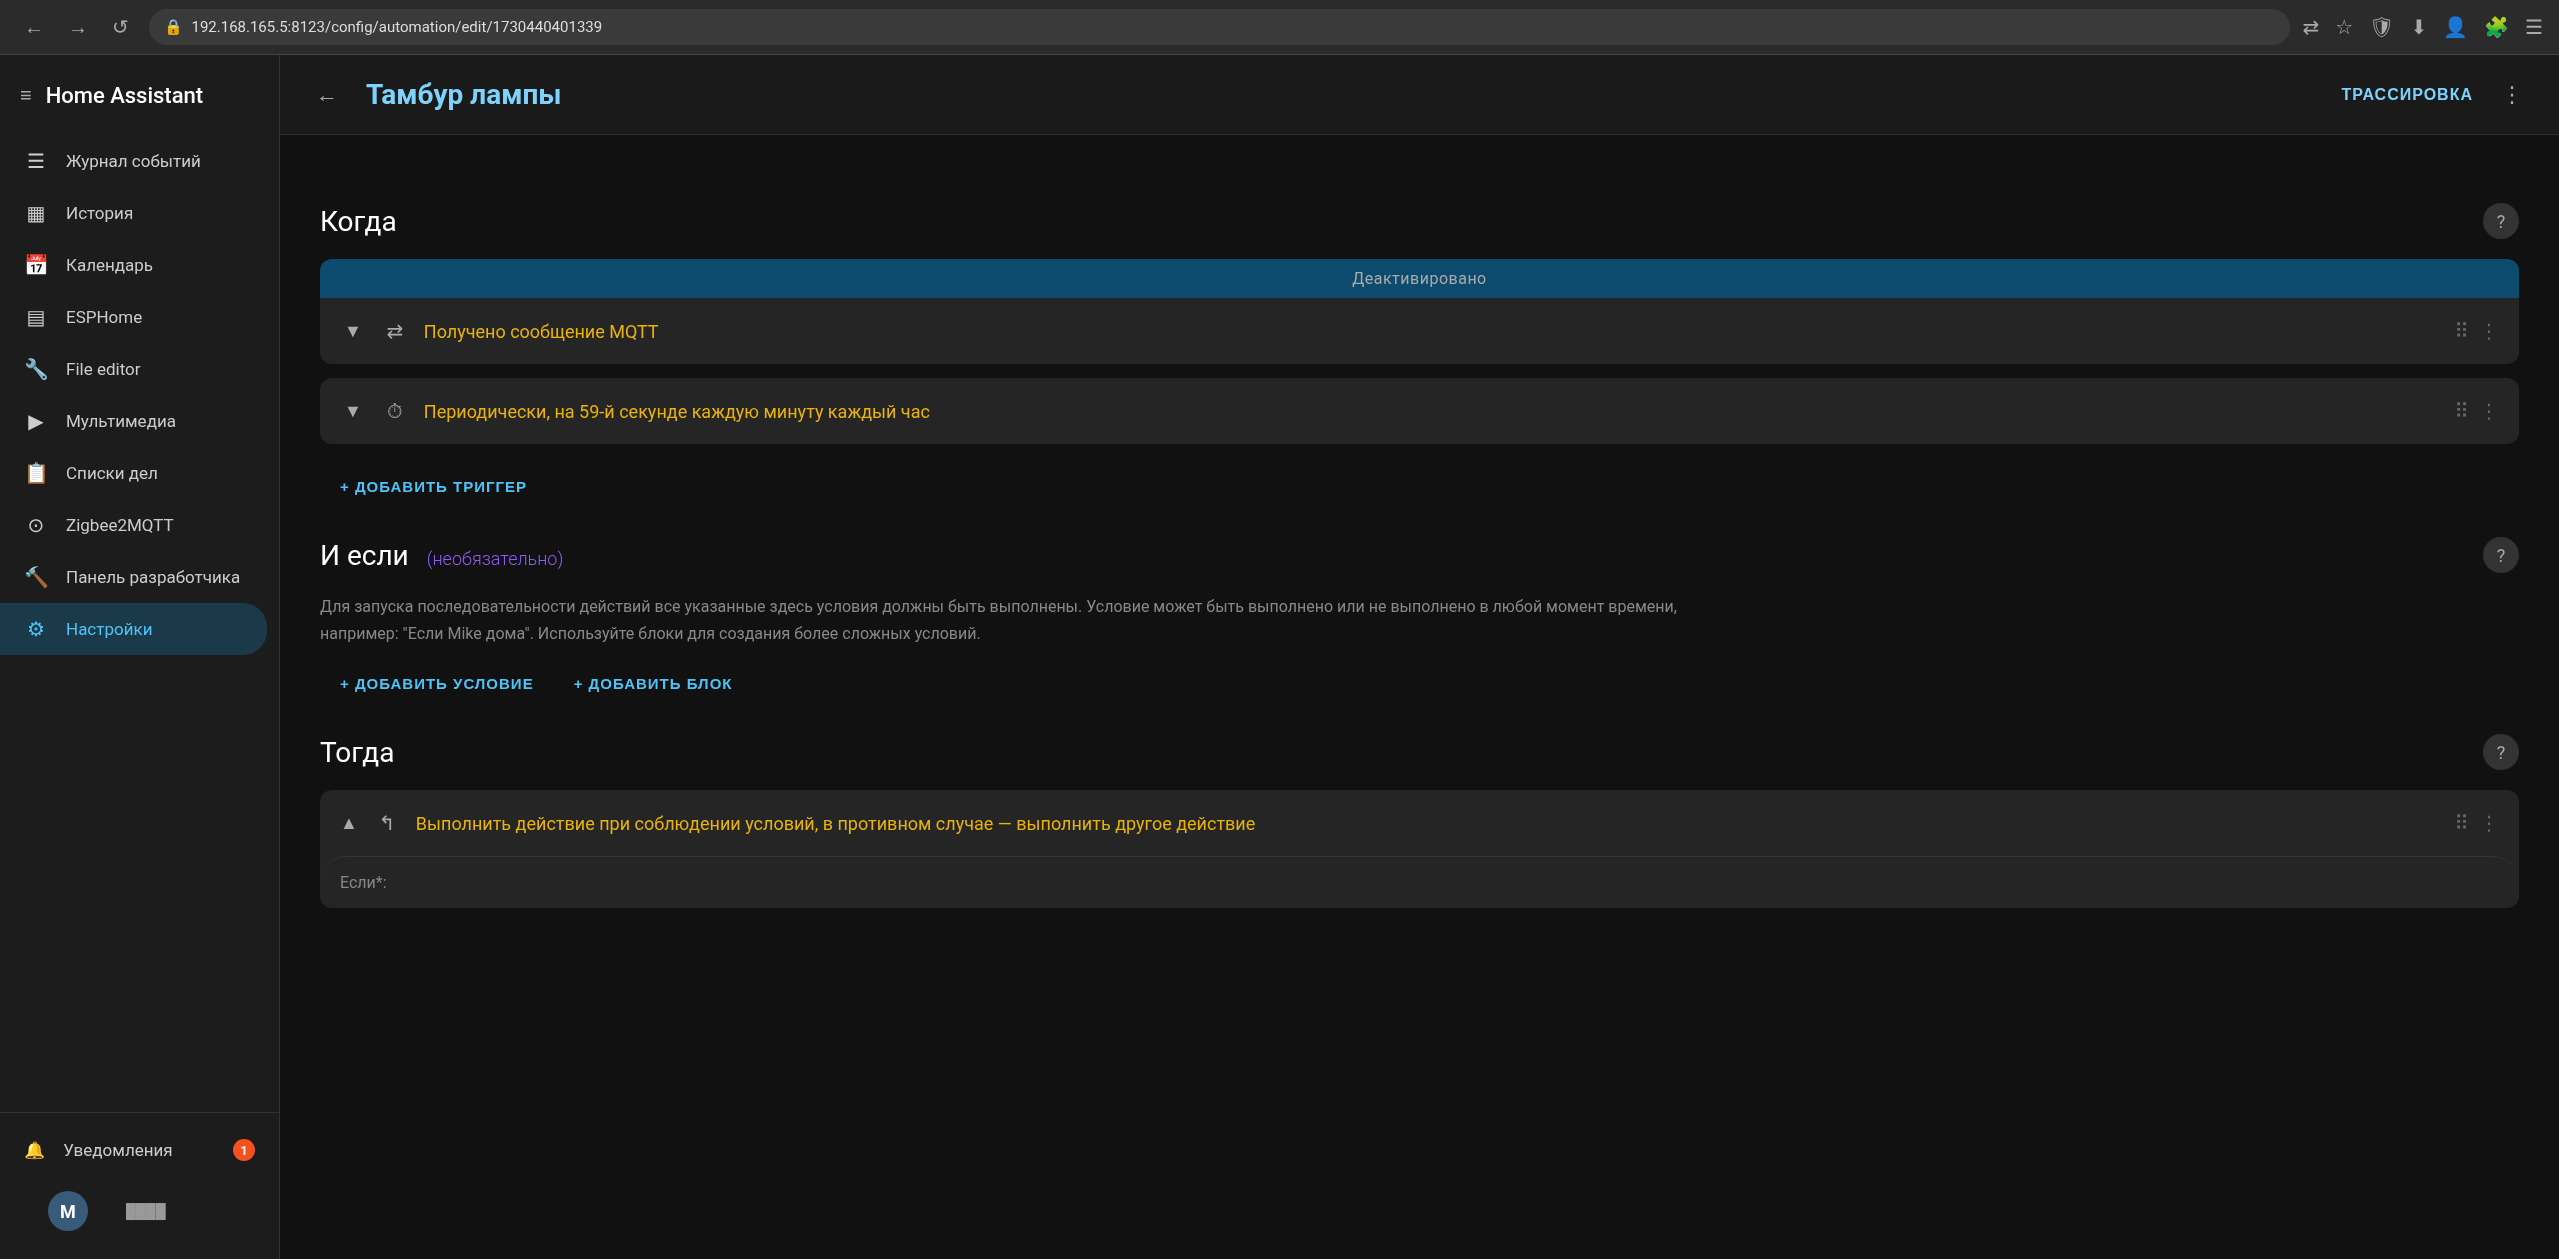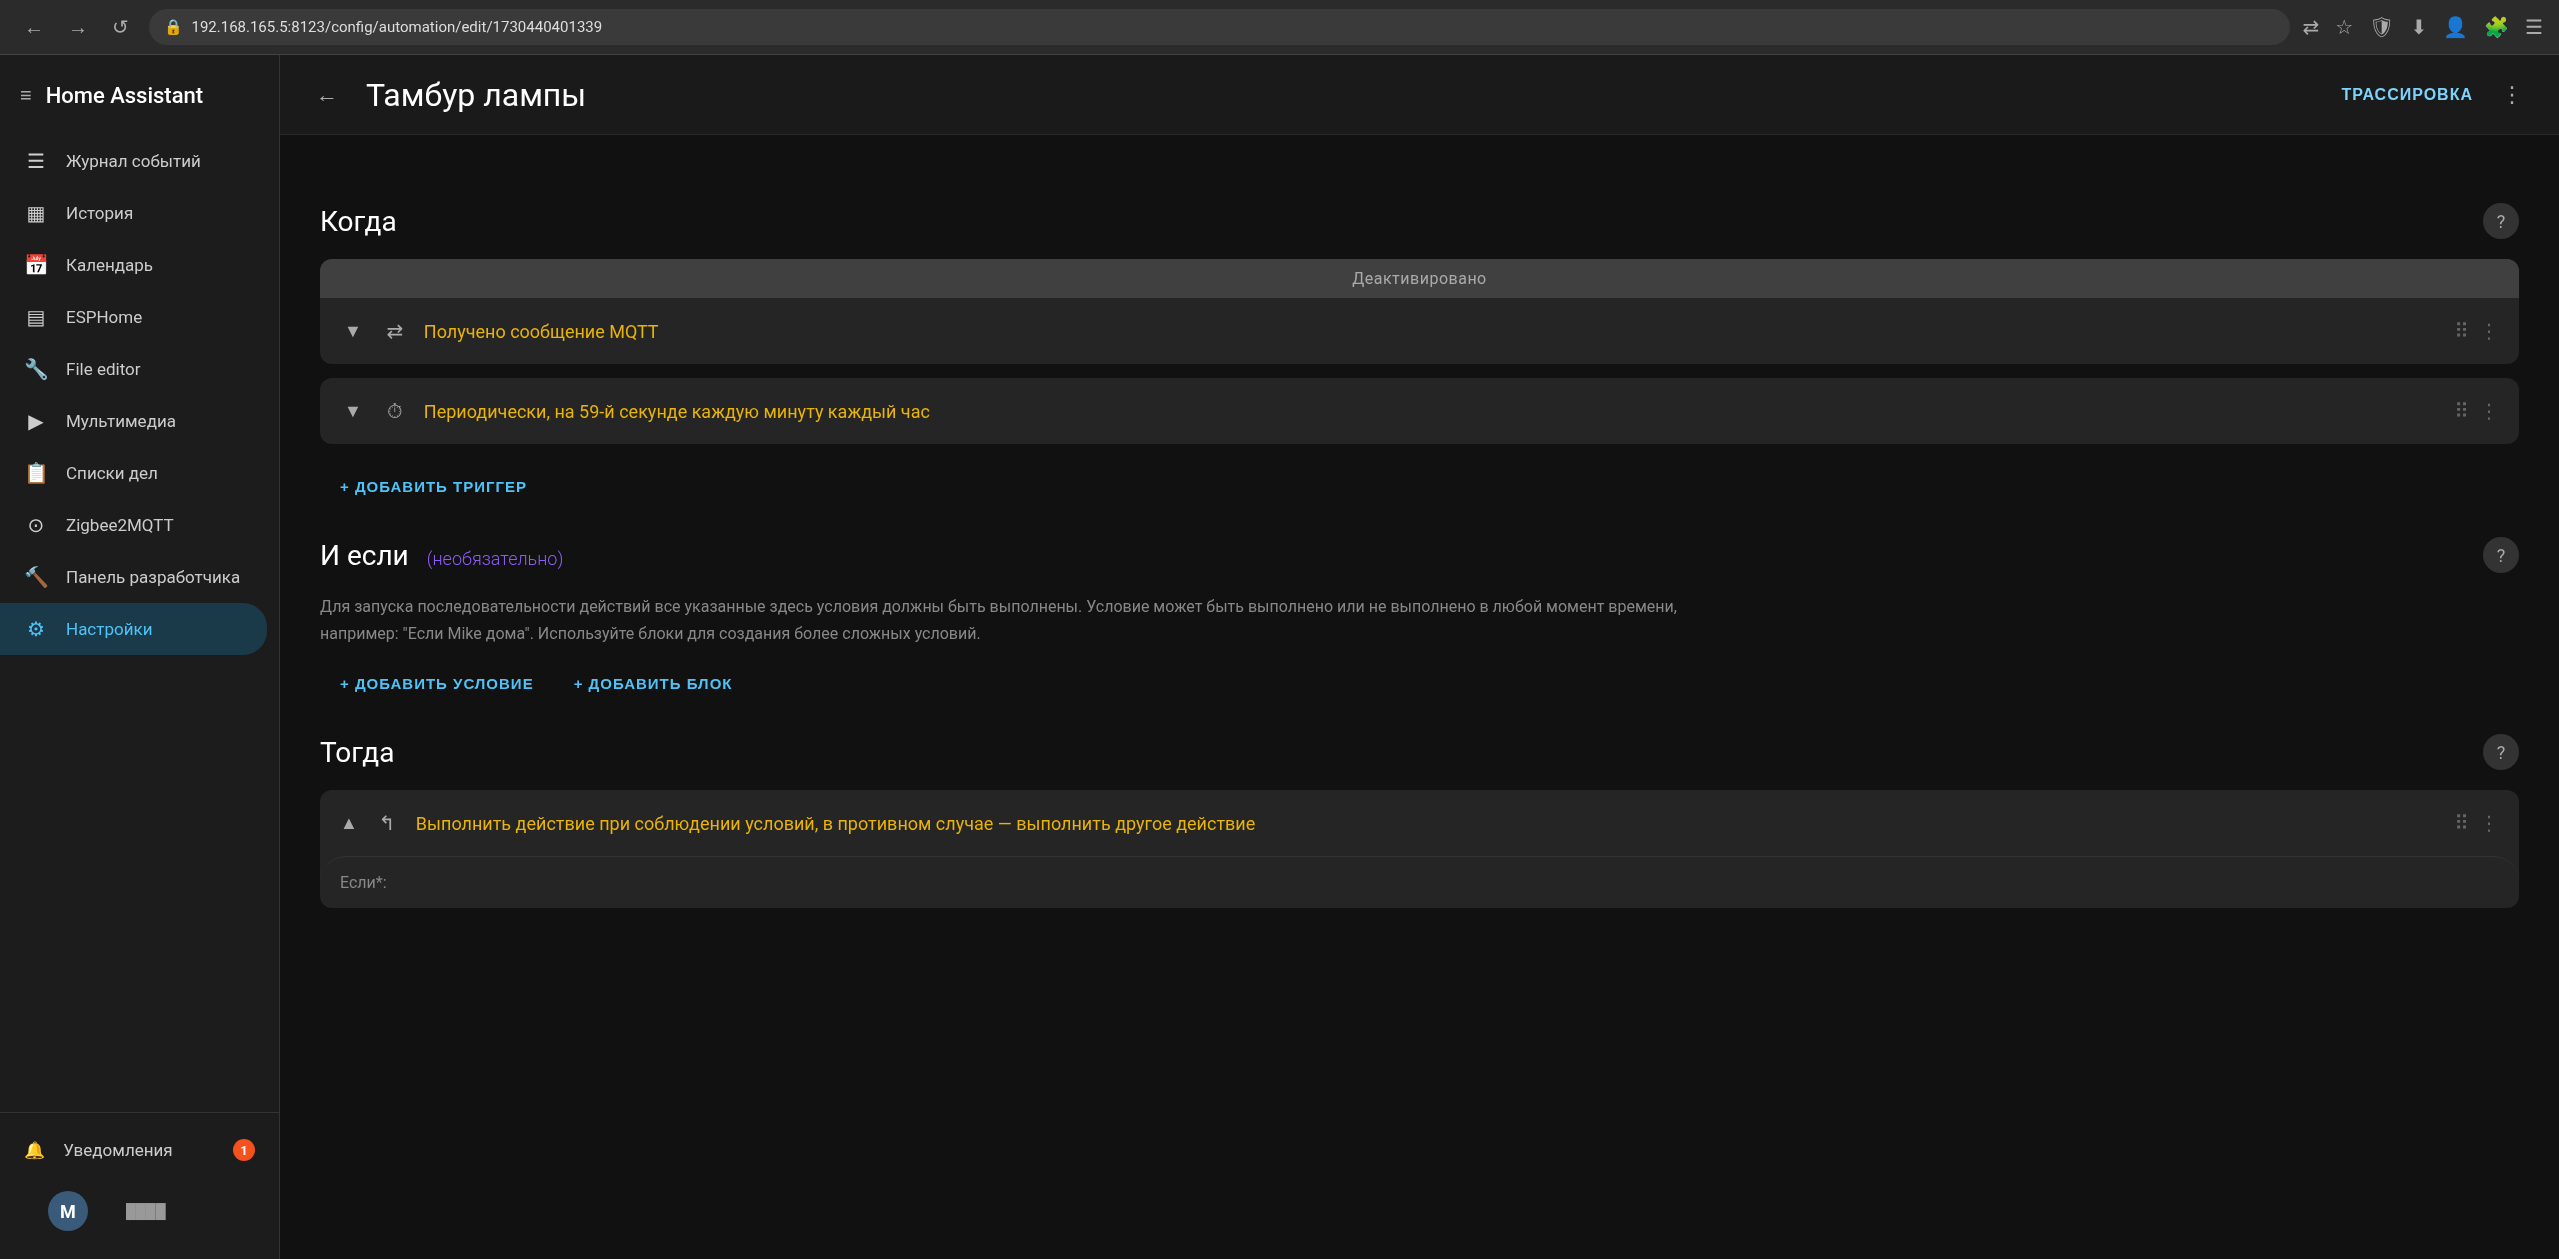--- a/index.html
+++ b/index.html
@@ -186,23 +186,23 @@
     }
     .back-btn {
       font-size: 22px;
       color: #aaa;
       cursor: pointer;
       background: none;
       border: none;
       padding: 8px;
     }
     .page-title {
-      font-size: 32px;
-      font-weight: 400;
-      color: #ffffff;
+      font-size: 28px;
+      font-weight: 700;
+      color: #7dd3fc;
       flex: 1;
     }
     .trace-btn {
       color: #7dd3fc;
       font-size: 16px;
       font-weight: 600;
       letter-spacing: 1px;
       cursor: pointer;
       background: none;
       border: none;
@@ -254,21 +254,21 @@
     }
 
     
     .trigger-card {
       background: #252525;
       border-radius: 12px;
       margin-bottom: 14px;
       overflow: hidden;
     }
     .trigger-disabled-banner {
-      background: #404040;
+      background: #0c4a6e;
       text-align: center;
       padding: 10px;
       font-size: 16px;
       color: #aaa;
       letter-spacing: 0.5px;
     }
     .trigger-row {
       display: flex;
       align-items: center;
       padding: 18px 20px;

